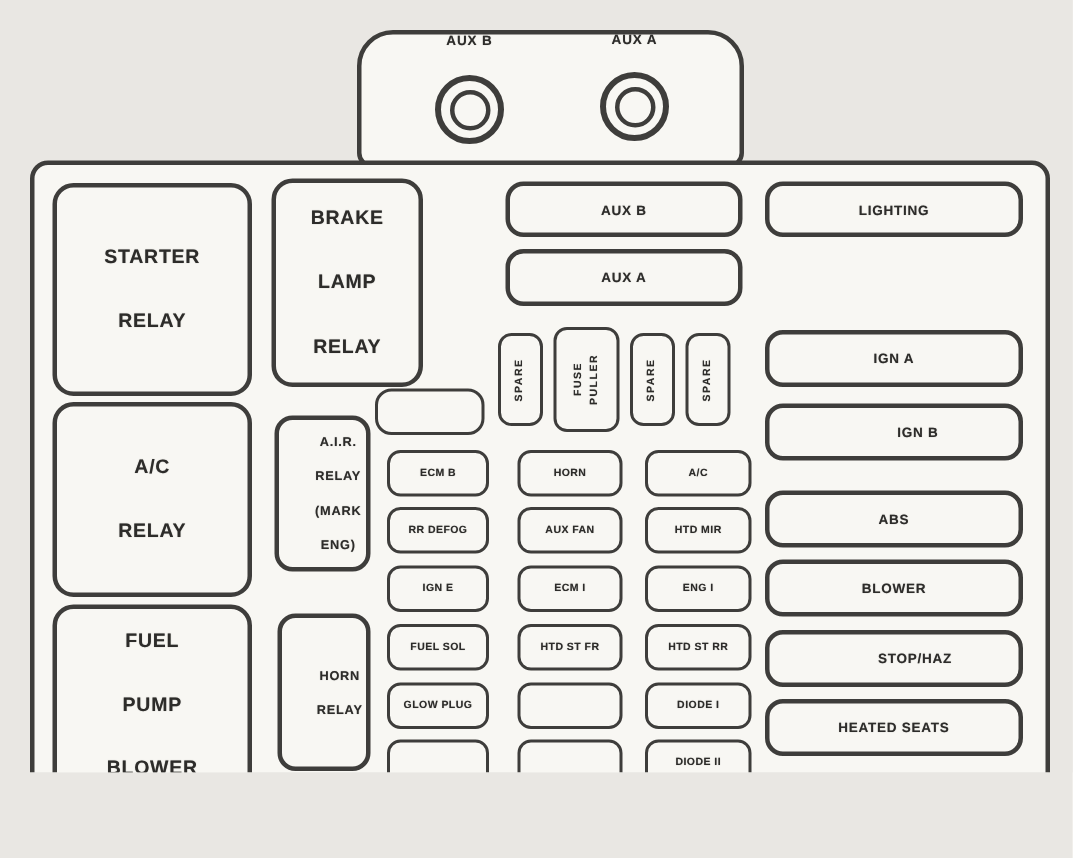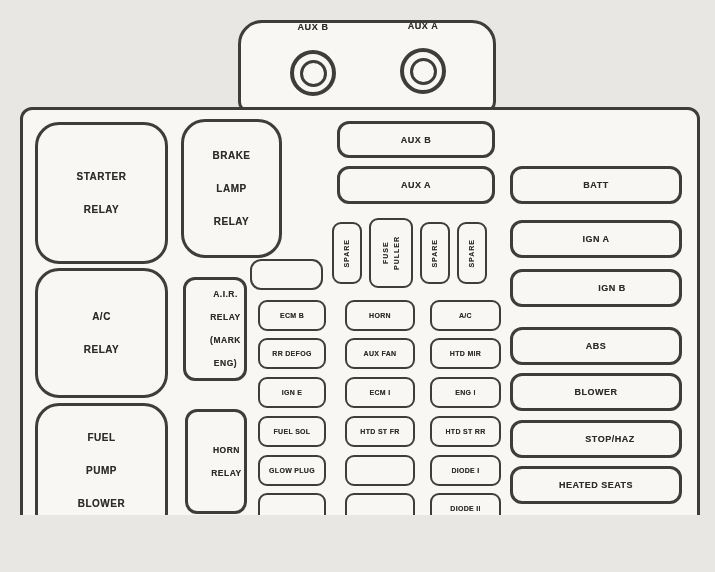--- a/index.html
+++ b/index.html
@@ -16,21 +16,21 @@
   }
   .box {
     position:absolute; box-sizing:border-box;
     background: var(--box-fill,#f8f7f3);
     border:2.5px solid var(--line,#3e3d3b);
     display:flex; align-items:center; justify-content:center;
     text-align:center; font-weight:700; color:var(--text,#2d2c2a);
     letter-spacing:.5px; white-space:pre-line;
     text-shadow:0 0 .6px rgba(60,58,55,.55);
   }
-  .relay-lg { border-width:3px; border-radius:24px; font-size:10px; line-height:3.3; }
+  .relay-lg { border-width:3px; border-radius:14px; font-size:13px; line-height:3.3; }
   .relay-sm { border-width:3px; border-radius:12px; font-size:8.5px; line-height:2.7;padding-left:21px; }
   .bar      { border-width:3px; border-radius:12px; font-size:9px; }
   .fuse     { border-radius:9px; font-size:7px; letter-spacing:.3px; }
   .slot     { border-radius:9px; font-size:7px; }
   .slot .vtext { writing-mode:vertical-rl; transform:rotate(180deg); letter-spacing:1px; white-space:pre; text-align:center; line-height:1.6; }
   .tab {
     position:absolute; box-sizing:border-box;
     background:var(--box-fill,#f8f7f3);
     border:3px solid var(--line,#3e3d3b);
     border-radius:24px 24px 10px 10px;
@@ -116,21 +116,21 @@
   <div class="box fuse" style="left:430px;top:416px;width:71px;height:31px;">HTD ST RR</div>
 
   <div class="box fuse" style="left:258px;top:455px;width:68px;height:31px;">GLOW PLUG</div>
   <div class="box fuse" style="left:345px;top:455px;width:70px;height:31px;"></div>
   <div class="box fuse" style="left:430px;top:455px;width:71px;height:31px;">DIODE I</div>
 
   <div class="box fuse" style="left:258px;top:493px;width:68px;height:31px;"></div>
   <div class="box fuse" style="left:345px;top:493px;width:70px;height:31px;"></div>
   <div class="box fuse" style="left:430px;top:493px;width:71px;height:31px;">DIODE II</div>
 
-  <div class="box bar" style="left:510px;top:166px;width:172px;height:38px;">BATT</div>
+  <div class="box bar" style="left:510px;top:121px;width:172px;height:37px;">LIGHTING</div>
   <div class="box bar" style="left:510px;top:220px;width:172px;height:38px;">IGN A</div>
   <div class="box bar" style="left:510px;top:269px;width:172px;height:38px;padding-left:32px;">IGN B</div>
   <div class="box bar" style="left:510px;top:327px;width:172px;height:38px;">ABS</div>
   <div class="box bar" style="left:510px;top:373px;width:172px;height:38px;">BLOWER</div>
   <div class="box bar" style="left:510px;top:420px;width:172px;height:38px;padding-left:28px;">STOP/HAZ</div>
   <div class="box bar" style="left:510px;top:466px;width:172px;height:38px;">HEATED SEATS</div>
 
 </div>
 
 </body></html>

